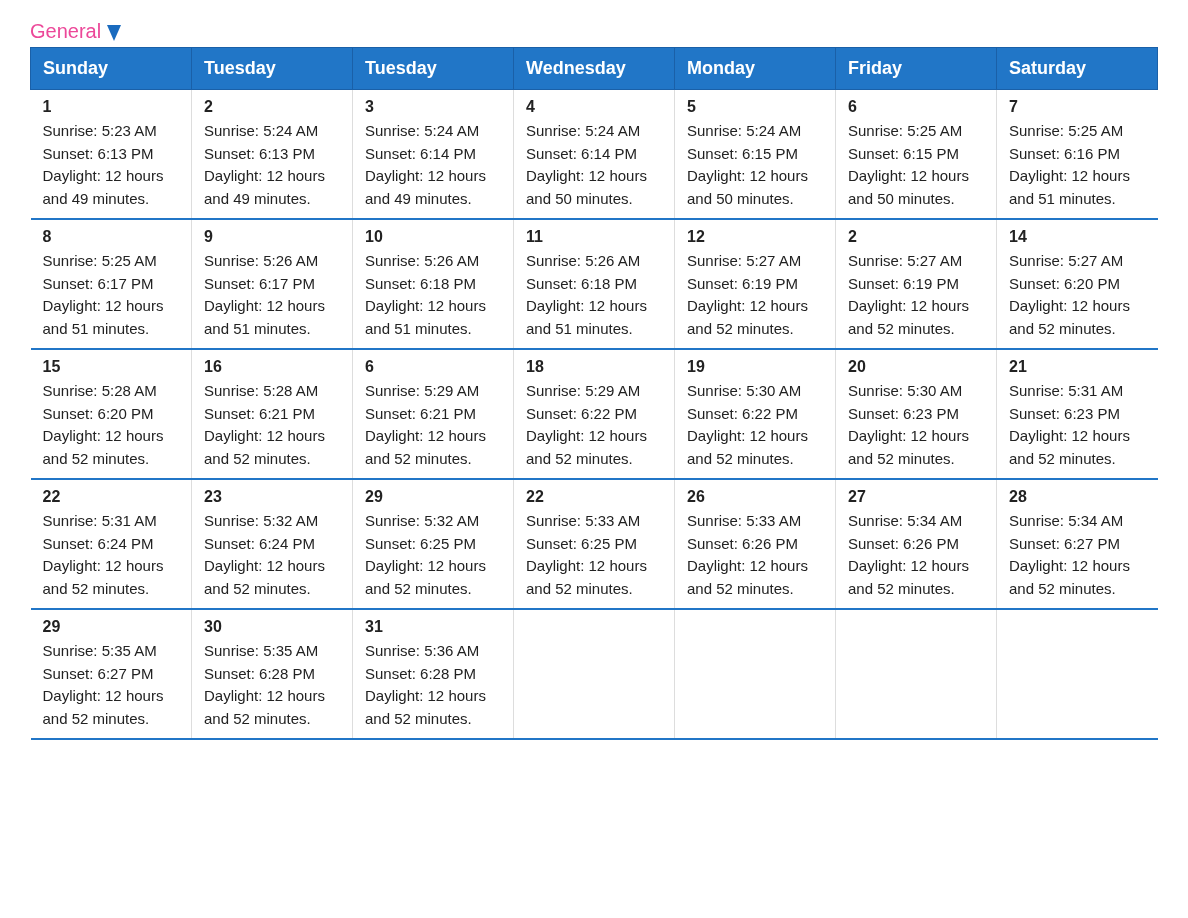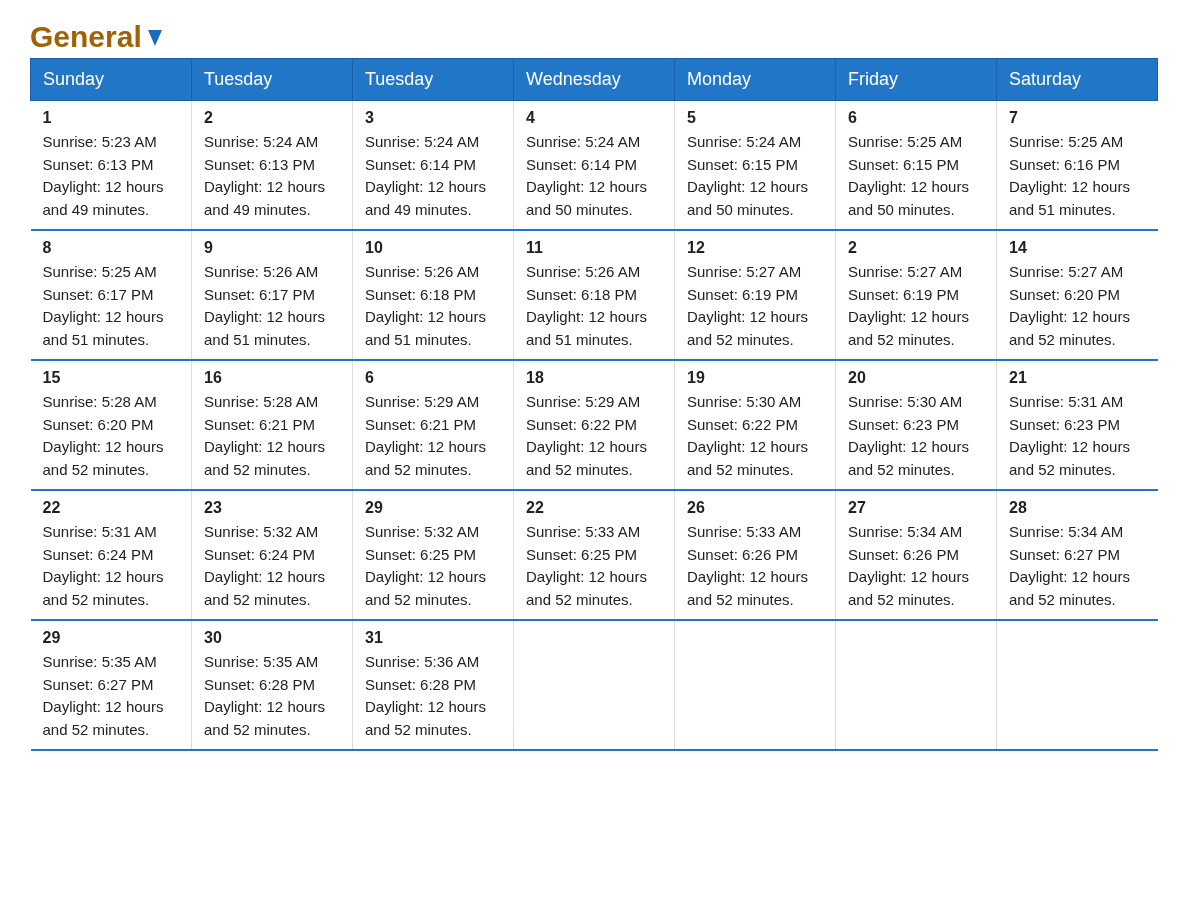--- a/index.html
+++ b/index.html
@@ -39,21 +39,21 @@
       width: 100%;
       border-collapse: collapse;
       margin-top: 10px;
     }
     thead tr {
       background-color: #2176c7;
     }
     thead th {
       color: #fff;
       font-size: 18px;
-      font-weight: normal;
+      font-weight: bold;
       padding: 10px 12px;
       text-align: left;
       border: 1px solid #1a60a8;
     }
     tbody tr {
       border-bottom: 2px solid #2176c7;
     }
     tbody td {
       vertical-align: top;
       padding: 8px 12px;
@@ -77,21 +77,21 @@
     tbody tr:last-child {
       border-bottom: 2px solid #2176c7;
     }
   </style>
 </head>
 <body>
 
 <div class="header">
   <div class="logo">
     <div style="display:flex;align-items:center;">
-      <span style="font-size:30px;font-weight:bold;color:#a16207;">General</span>
+      <span style="font-size:20px;font-weight:normal;color:#ec4899;">General</span>
       <svg width="22" height="22" viewBox="0 0 22 22" style="margin-left:2px;">
         <polygon points="4,4 18,4 11,20" fill="#1a6bbf"></polygon>
       </svg>
     </div>
     <div style="font-size:30px;font-weight:bold;color:#1a6bbf;margin-top:-6px;margin-left:4px;"></div>
   </div>
   <div class="title-block">
     <div class="month-title"></div>
     <div class="location"></div>
   </div>

